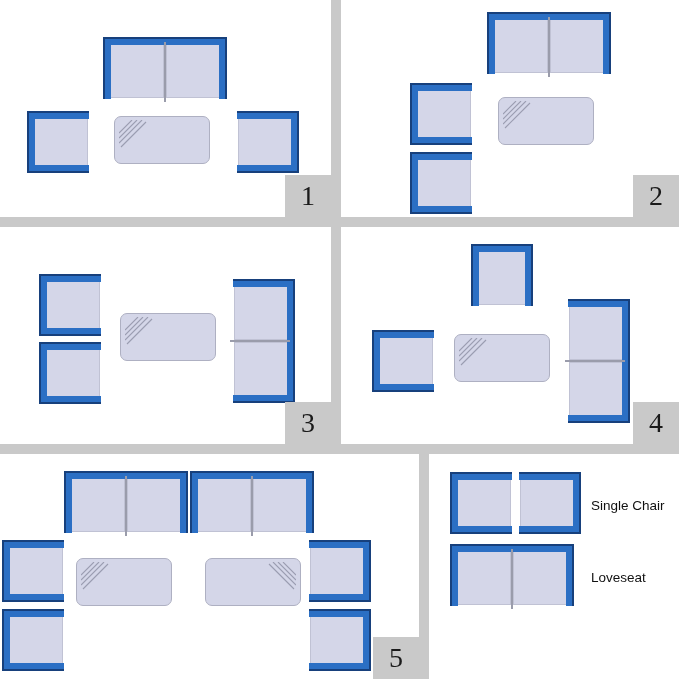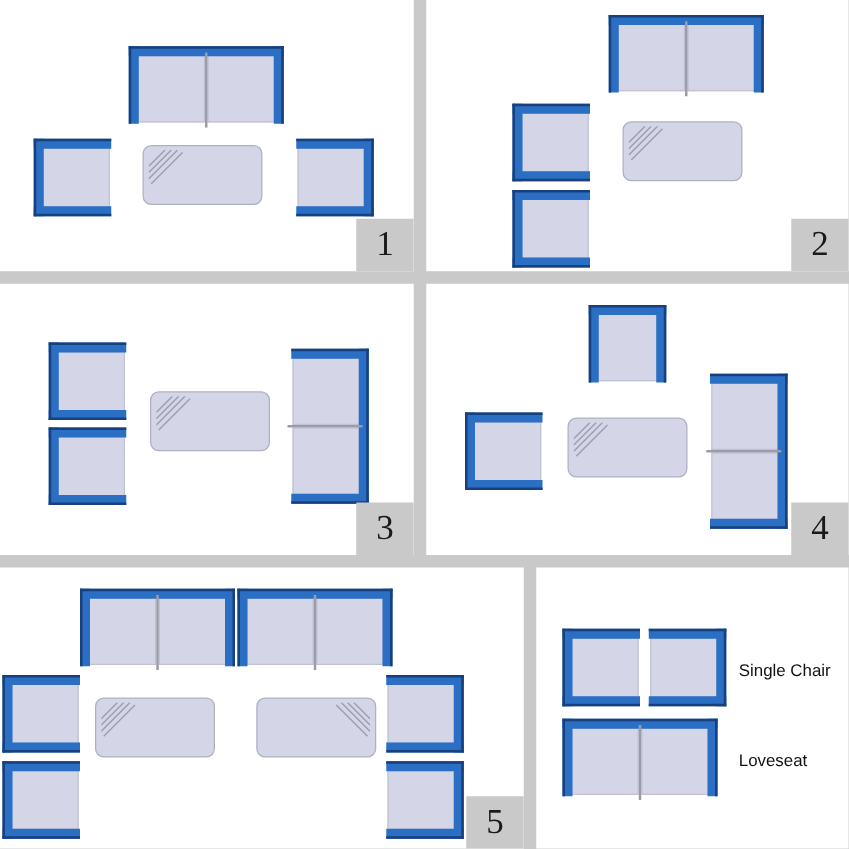--- a/index.html
+++ b/index.html
@@ -100,21 +100,21 @@
     border:1px solid #aeb0c2;
     border-radius:7px;
     box-sizing:border-box;
     overflow:hidden;
   }
   .shine{position:absolute;width:30px;height:30px;pointer-events:none;}
   .shine.tl{left:4px;top:3px;}
   .shine.tr{right:4px;top:3px;}
 
   
-  .legend-row{position:absolute;margin-top:31px;}
+  .legend-row{position:absolute;}
   .legend-label{
     position:absolute;
     font-size:13.5px;color:#111;
     white-space:nowrap;
     line-height:1;
   }
 </style>
 </head>
 <body>
 

